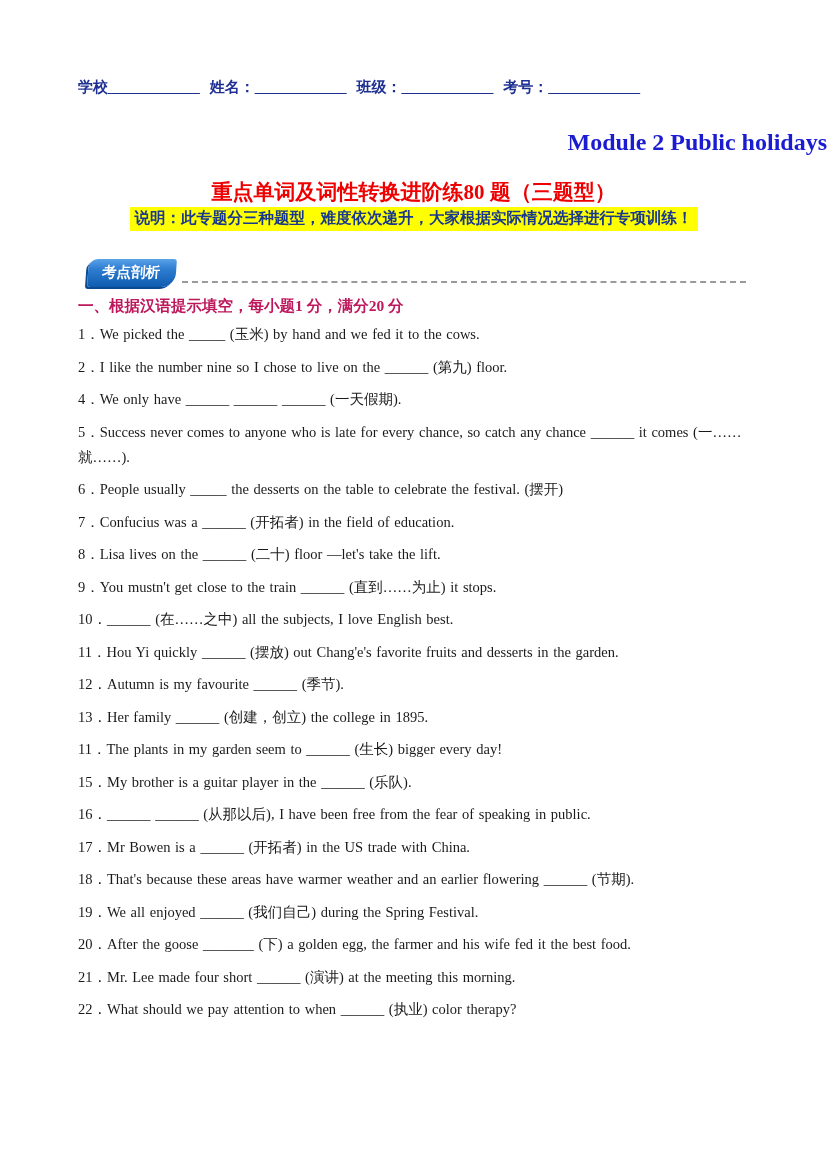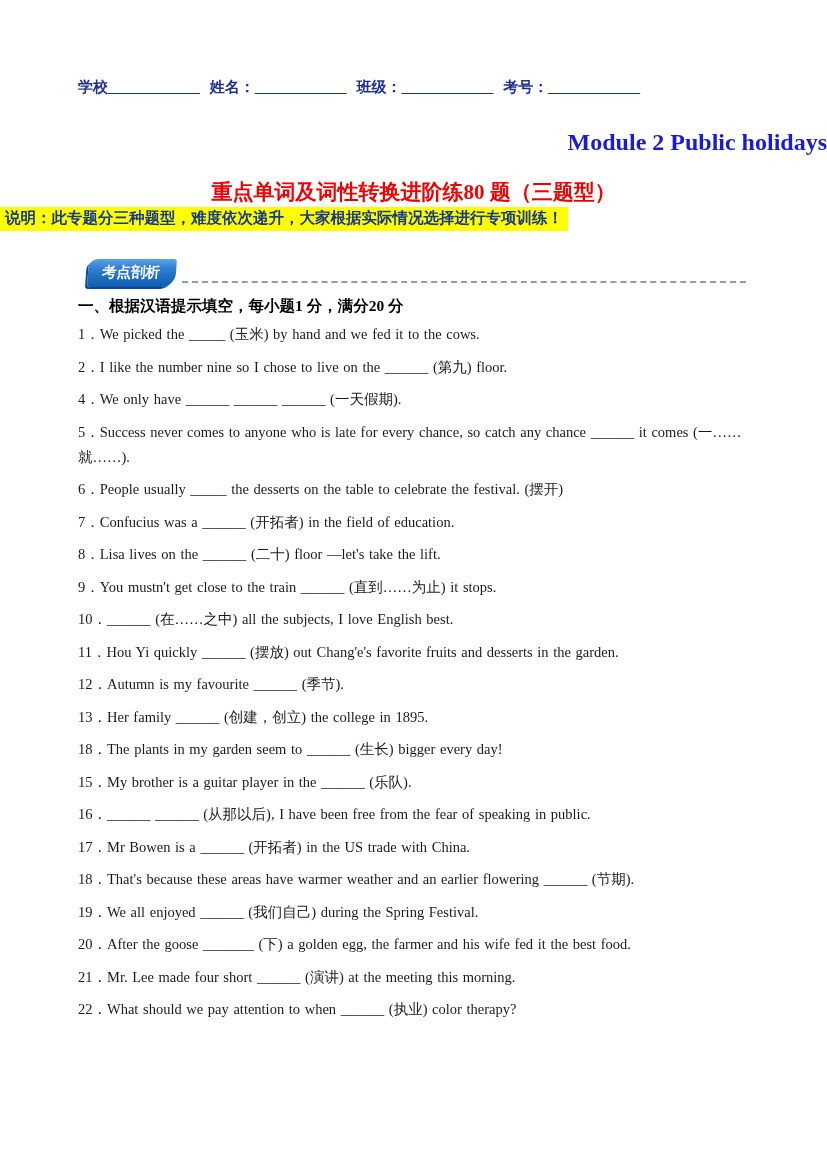--- a/index.html
+++ b/index.html
@@ -56,20 +56,21 @@
     font-weight: bold;
     font-size: 21px;
     color: #ee0000;
     margin-top: 7px;
   }
   .notice-row {
     position: absolute;
     left: 0;
     top: 207px;
     width: 100%;
+    text-align: center;
   }
   .notice {
     display: inline-block;
     background: #ffff00;
     color: #17388e;
     font-weight: bold;
     font-size: 15.5px;
     padding: 2px 5px 3px 5px;
     line-height: 1.2;
   }
@@ -105,21 +106,21 @@
   }
 
   
   .section-heading {
     position: absolute;
     left: 78px;
     top: 296px;
     width: 680px;
     font-weight: bold;
     font-size: 15.5px;
-    color: #000000;
+    color: #be185d;
   }
 
   
   .questions {
     position: absolute;
     left: 78px;
     top: 322px;
     width: 670px;
     font-size: 14.5px;
     color: #1a1a1a;
@@ -157,21 +158,21 @@
       <div class="question">4．We only have  ______ ______ ______ (一天假期).</div>
       <div class="question">5．Success never comes to anyone who is late for every chance, so catch any chance  ______ it comes (一……就……).</div>
       <div class="question">6．People usually  _____ the desserts on the table to celebrate the festival. (摆开)</div>
       <div class="question">7．Confucius was a  ______ (开拓者) in the field of education.</div>
       <div class="question">8．Lisa lives  on the  ______ (二十) floor —let's take the lift.</div>
       <div class="question">9．You mustn't get close to the train  ______ (直到……为止) it stops.</div>
       <div class="question">10．______ (在……之中) all the subjects, I love English  best.</div>
       <div class="question">11．Hou Yi quickly  ______ (摆放) out Chang'e's favorite fruits and desserts in the garden.</div>
       <div class="question">12．Autumn is my favourite  ______ (季节).</div>
       <div class="question">13．Her family  ______ (创建，创立) the college in 1895.</div>
-      <div class="question">18．The plants in my garden seem to  ______ (生长) bigger every day!</div>
+      <div class="question">11．The plants in my garden seem to  ______ (生长) bigger every day!</div>
       <div class="question">15．My brother is a guitar player in the  ______ (乐队).</div>
       <div class="question">16．______ ______ (从那以后), I have been free from the fear of speaking in public.</div>
       <div class="question">17．Mr Bowen is  a  ______ (开拓者) in the US trade with China.</div>
       <div class="question">18．That's because these areas have warmer weather and an earlier flowering  ______ (节期).</div>
       <div class="question">19．We all  enjoyed  ______ (我们自己) during the Spring Festival.</div>
       <div class="question">20．After the goose  _______ (下) a golden egg, the farmer and his wife fed it the best food.</div>
       <div class="question">21．Mr. Lee made four short  ______ (演讲) at the meeting this morning.</div>
       <div class="question">22．What should we pay attention to when  ______ (执业) color therapy?</div>
     </div>
 

